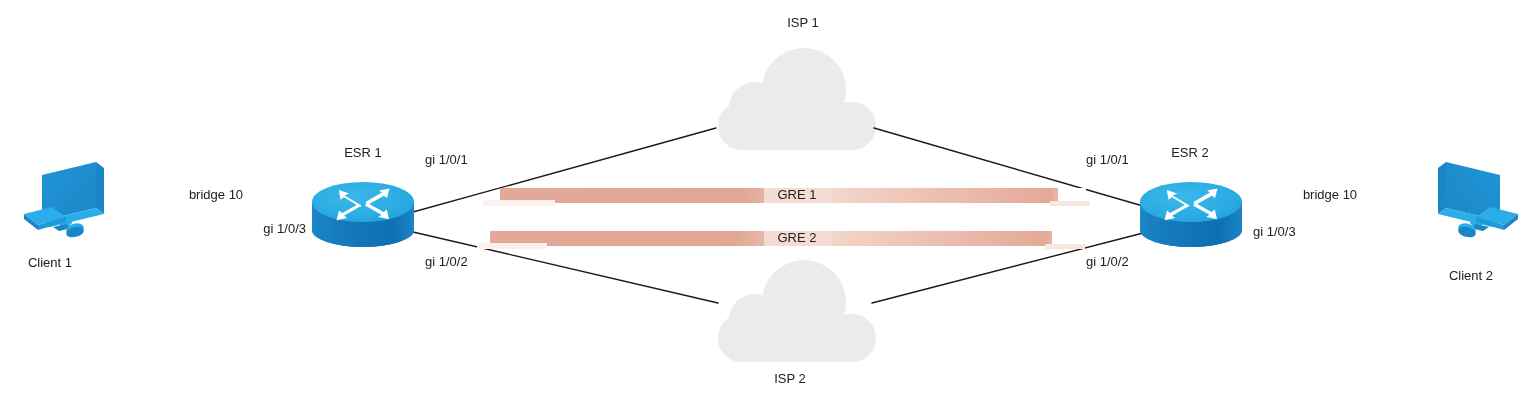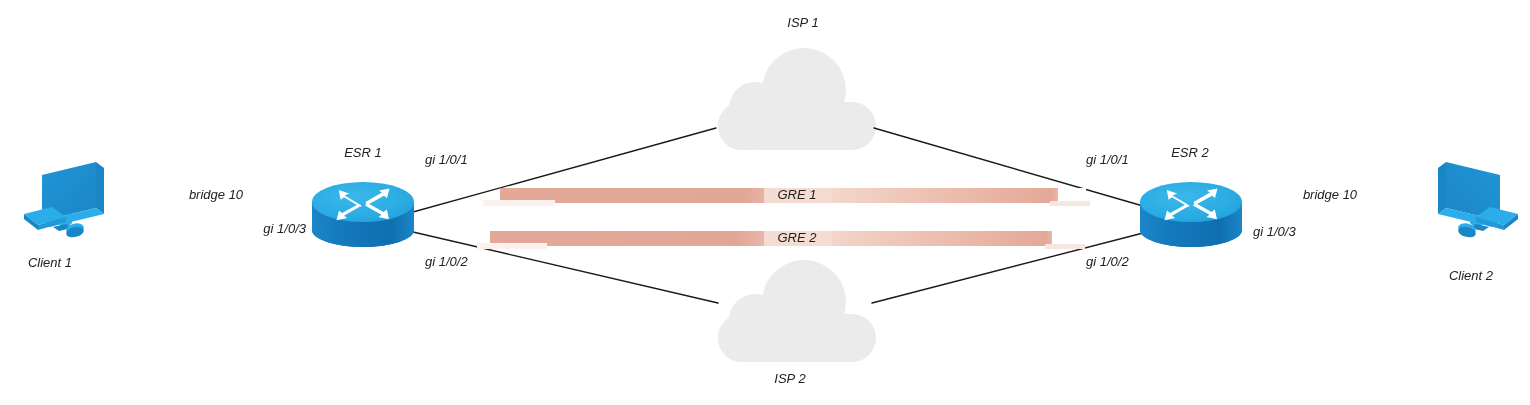--- a/index.html
+++ b/index.html
@@ -9,21 +9,20 @@
   }
   body {
     font-family: "Liberation Sans", sans-serif;
   }
   #diagram-root {
     position: relative;
     width: 1530px;
     height: 405px;
     background: #ffffff;
     overflow: hidden;
-    font-style: italic;
   }
   #topology-svg {
     position: absolute;
     left: 0;
     top: 0;
     width: 1530px;
     height: 405px;
   }
   .net-label {
     font-family: "Liberation Sans", sans-serif;

